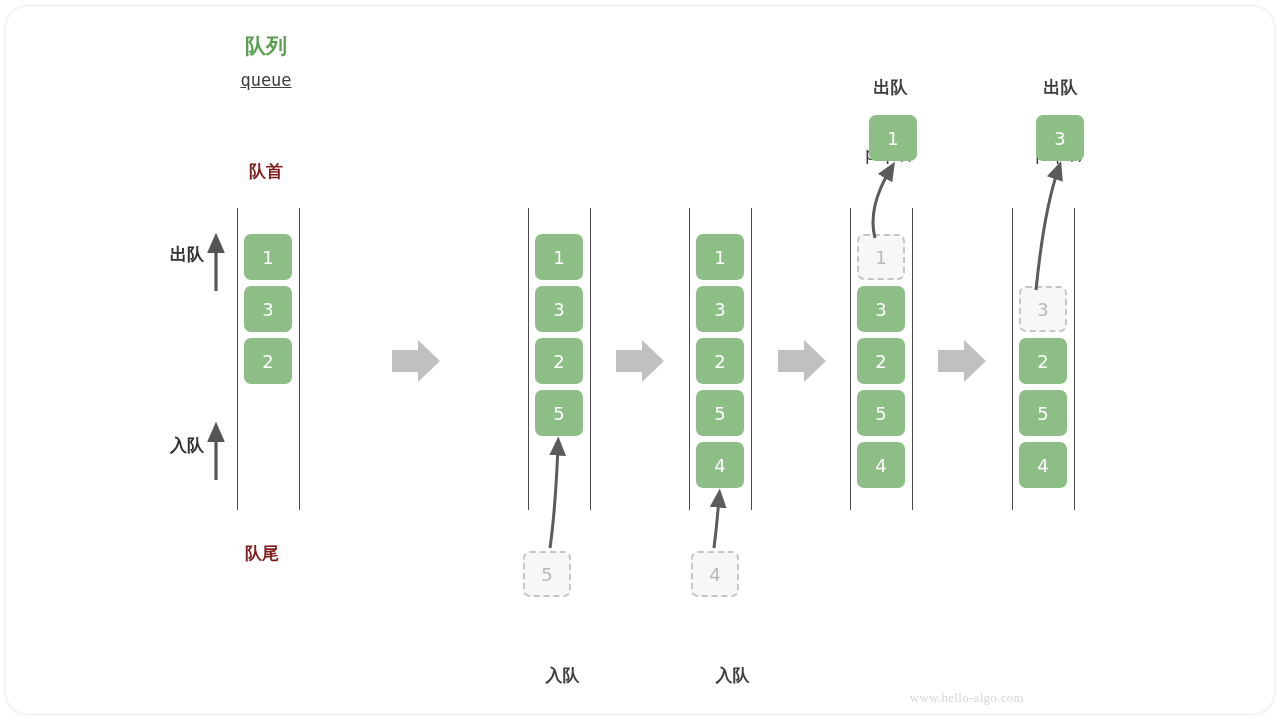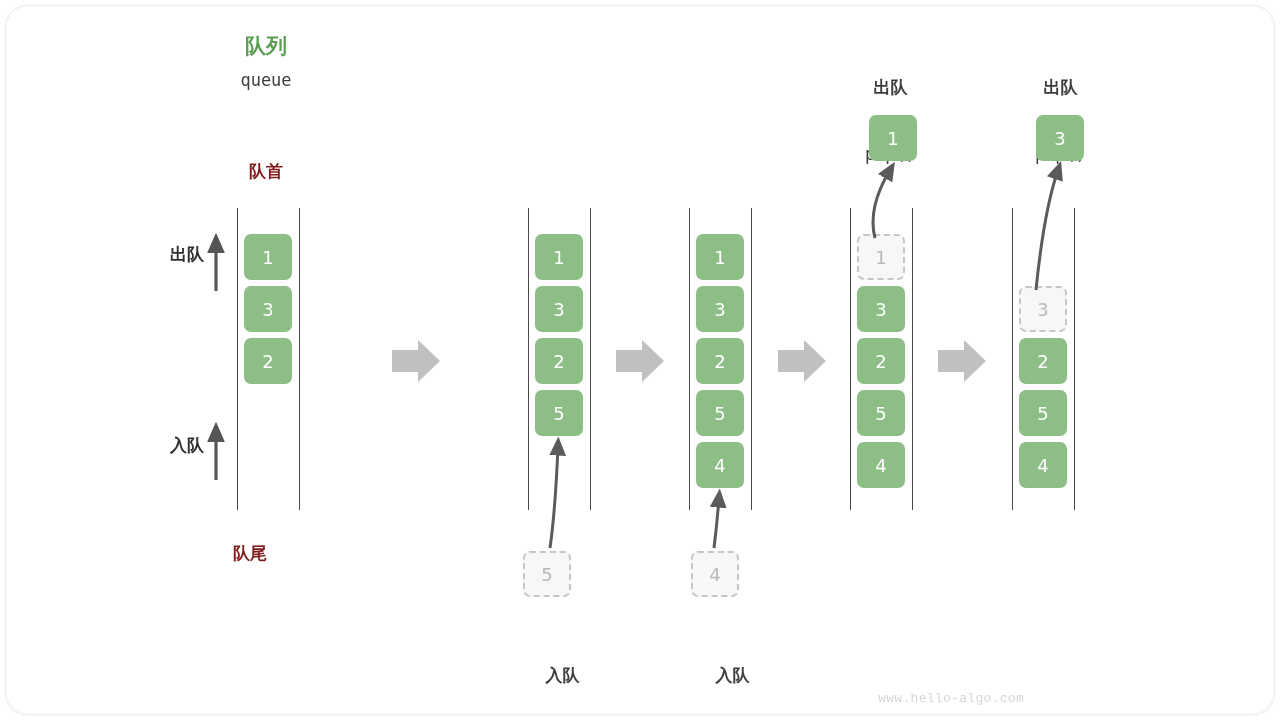--- a/index.html
+++ b/index.html
@@ -90,42 +90,42 @@
     background: #f7f7f7;
     border: 2px dashed #c6c6c6;
     color: #b9b9b9;
   }
 
   .watermark {
     position: absolute;
     right: 36px; bottom: 14px;
     font-size: 13px;
     color: #d6d6d6;
-    font-family: Liberation Mono, monospace;
+    font-family: Liberation Serif, serif;
     letter-spacing: 0.3px;
   }
 
   svg.overlay {
     position: absolute;
     left: 0; top: 0;
     width: 1280px; height: 720px;
     pointer-events: none;
   }
 </style>
 </head>
 <body>
 
 <div id="canvas">
   <div id="card"></div>
 
   <div class="lbl title-cn" style="left:206px; top:33px; width:120px;">队列</div>
-  <div class="lbl title-en mono" style="left:206px; top:70px; width:120px;">queue</div>
+  <div class="lbl title-en mono" style="left:206px; top:70px; width:120px;text-decoration:underline;">queue</div>
 
   <div class="lbl head-lbl" style="left:206px; top:161px; width:120px;">队首</div>
-  <div class="lbl tail-lbl" style="left:190px; top:543px; width:120px;">队尾</div>
+  <div class="lbl tail-lbl" style="left:202px; top:543px; width:120px;">队尾</div>
 
   <div class="lbl side-lbl" style="left:126px; top:244px; width:78px;">出队</div>
   <div class="lbl side-lbl" style="left:126px; top:435px; width:78px;">入队</div>
 
   <div class="lbl op-lbl" style="left:475px; top:621px; width:175px;">
     <span class="ln1">入队</span>
     
   </div>
 
   <div class="lbl op-lbl" style="left:645px; top:621px; width:175px;">

